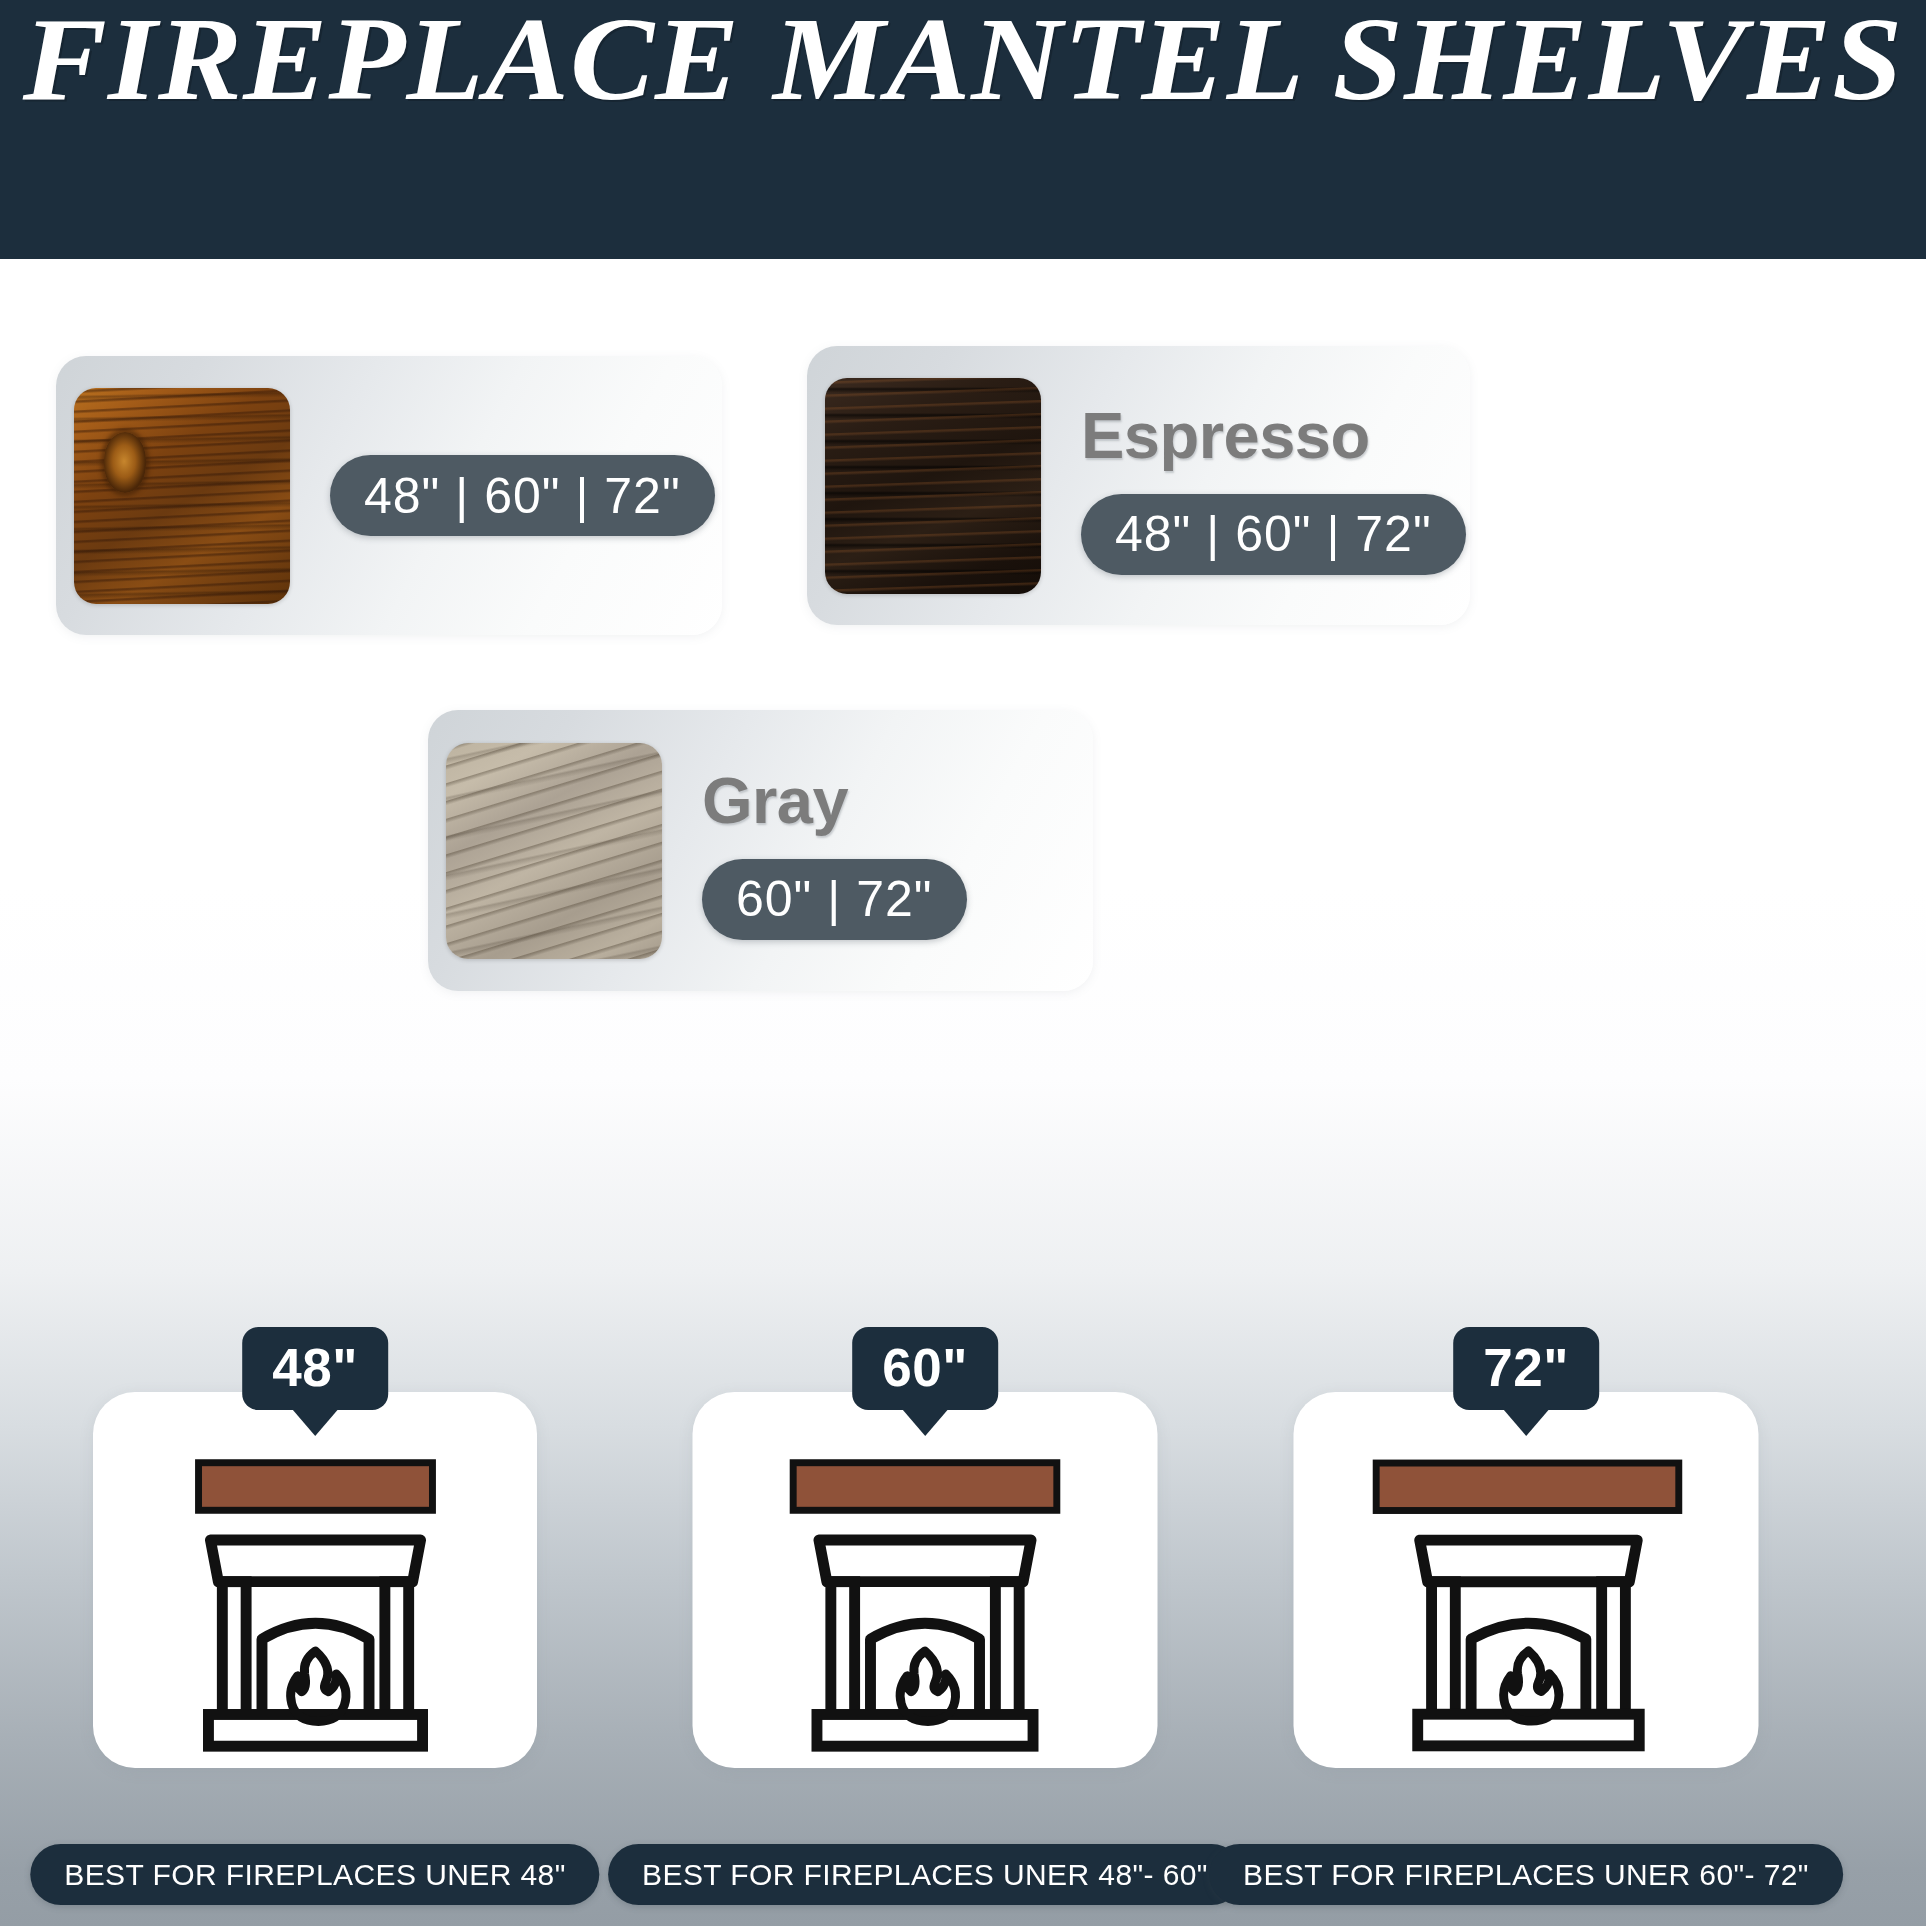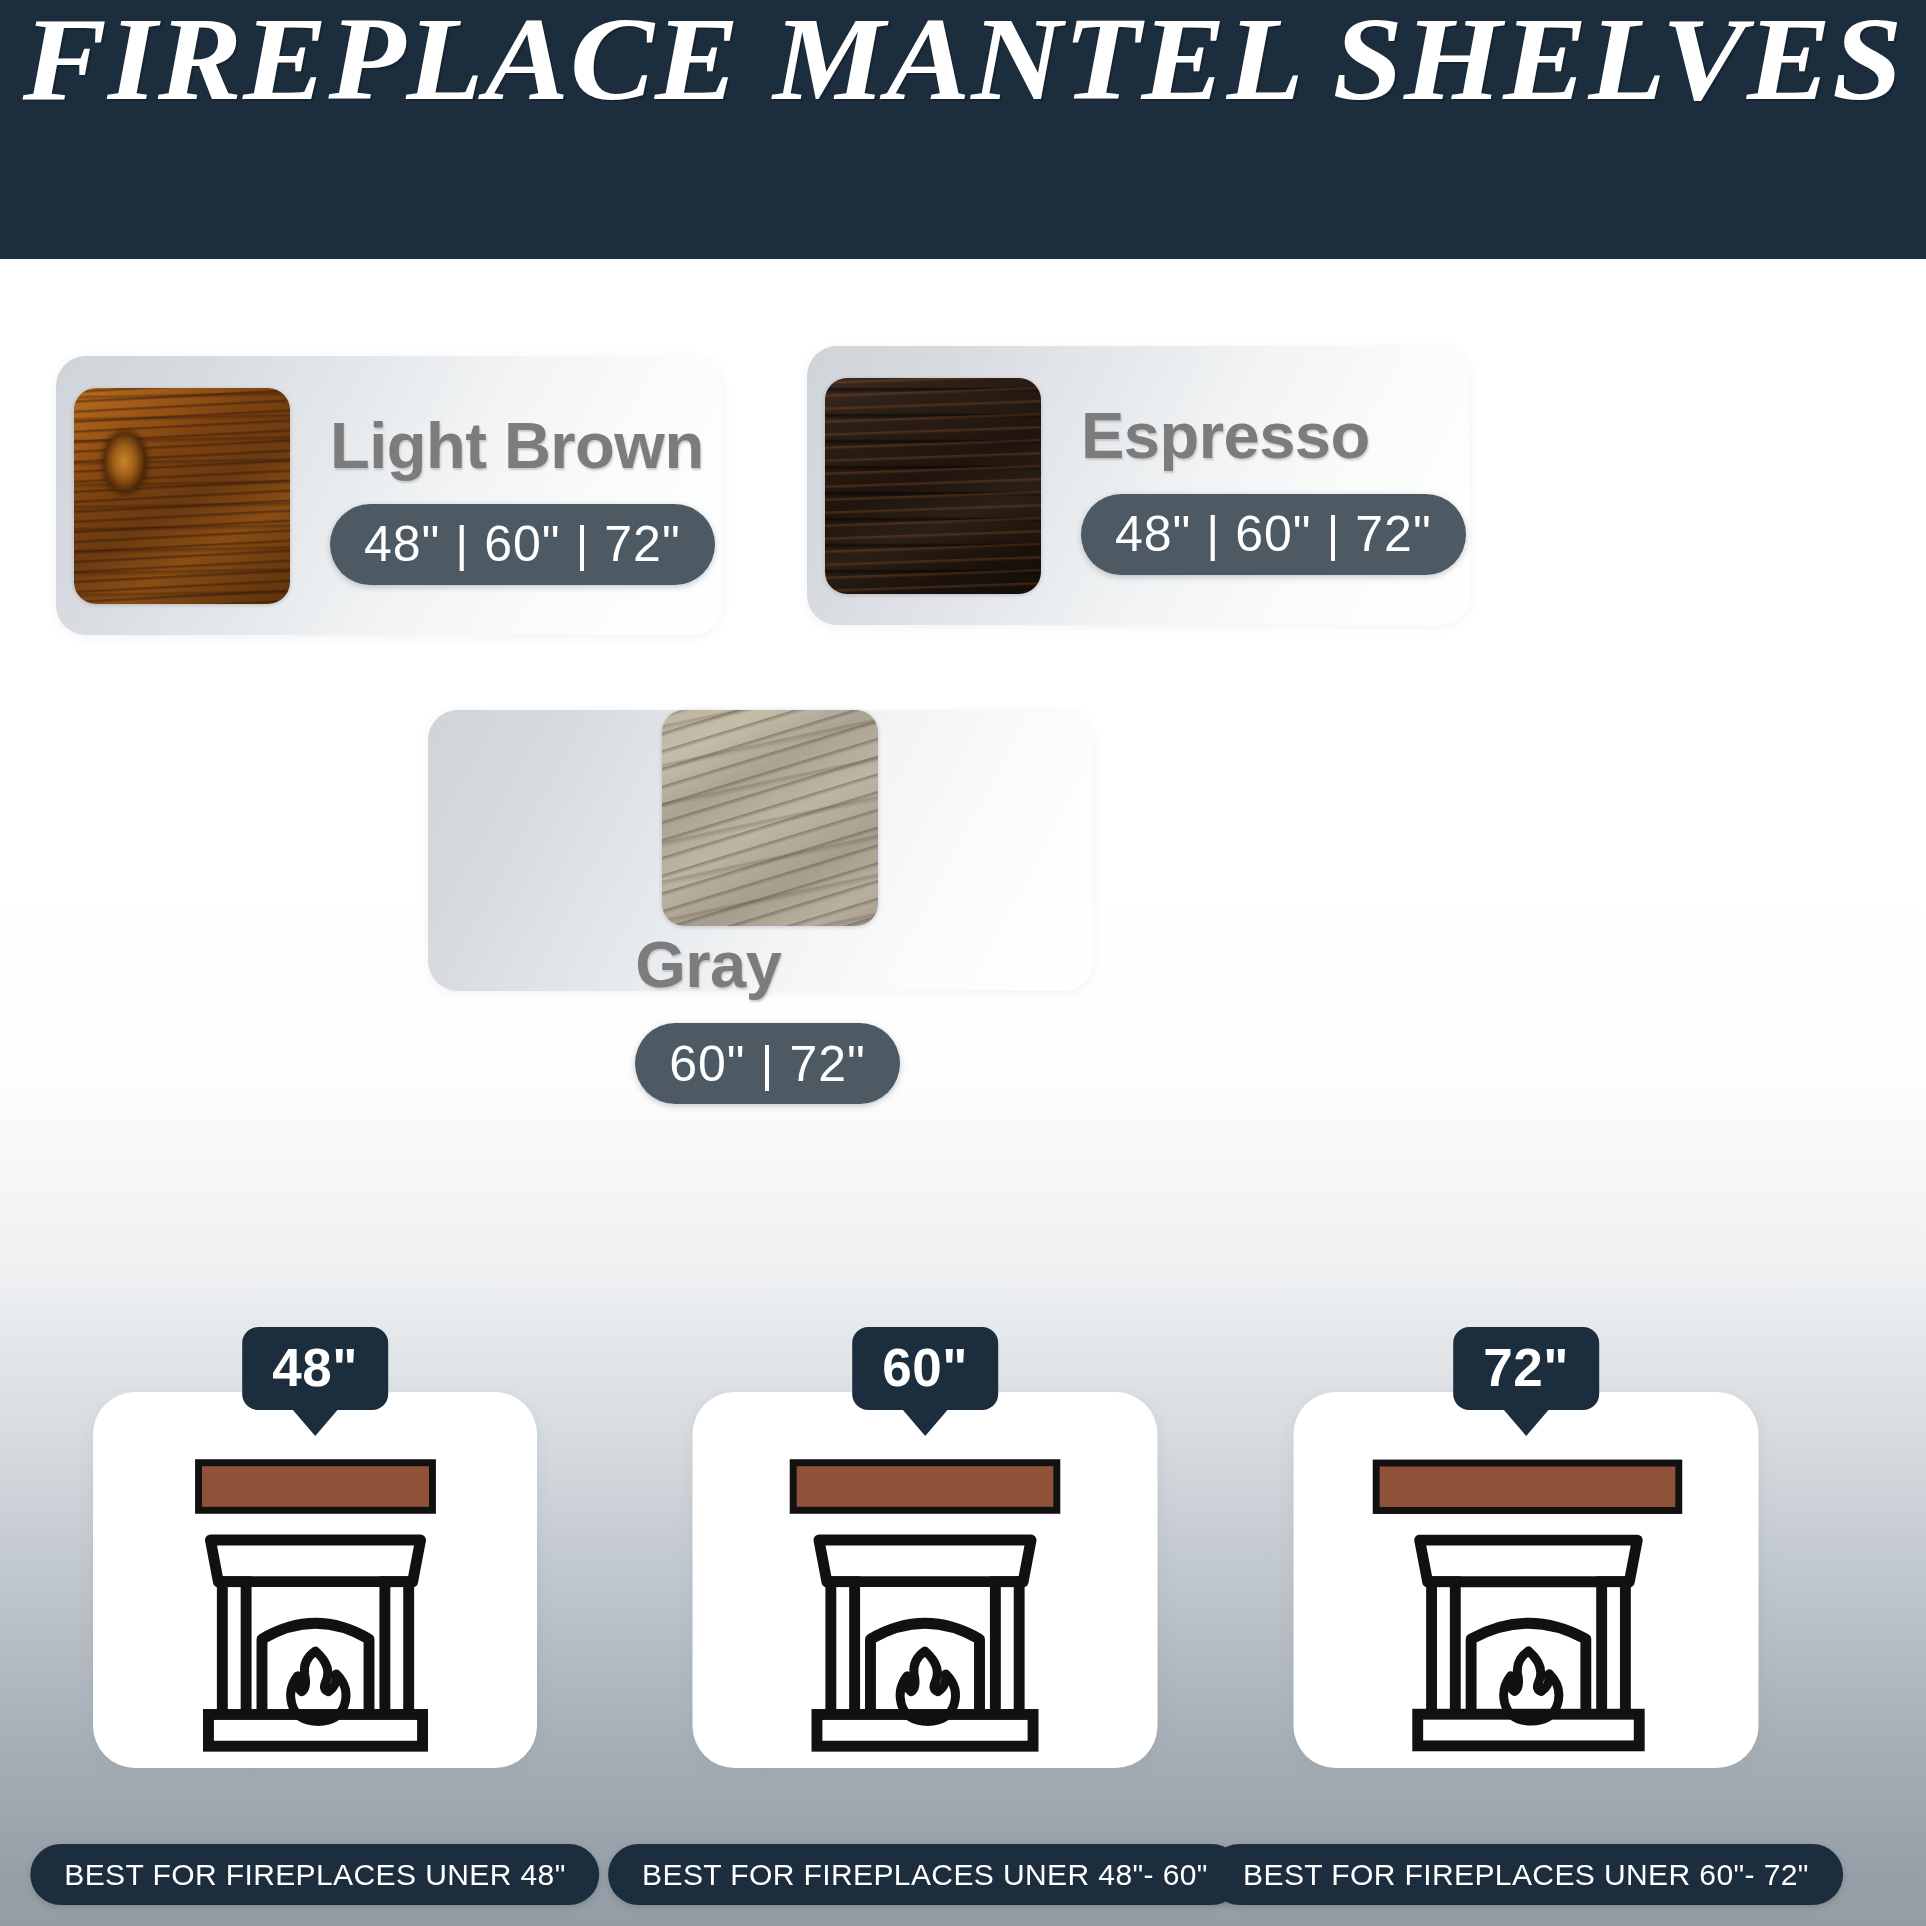--- a/index.html
+++ b/index.html
@@ -66,21 +66,21 @@
         #f2f4f5 58%,
         #fafbfb 76%,
         #ffffff 100%);
     display: flex;
     align-items: center;
     box-shadow: 0 2px 10px rgba(120,130,140,0.10);
   }
 
   #card-light-brown { left: 56px;  top: 97px;  width: 666px; height: 279px; }
   #card-espresso    { left: 807px; top: 87px;  width: 663px; height: 279px; }
-  #card-gray        { left: 428px; top: 451px; width: 665px; height: 281px; flex-direction: column; }
+  #card-gray        { left: 428px; top: 451px; width: 665px; height: 281px; }
 
   .swatch-thumb {
     width: 216px;
     height: 216px;
     border-radius: 22px;
     margin-left: 18px;
     flex: 0 0 auto;
     position: relative;
     overflow: hidden;
     box-shadow: 0 1px 4px rgba(0,0,0,0.18);
@@ -285,21 +285,20 @@
 
 <div class="header-banner">
   <div class="header-title">FIREPLACE MANTEL SHELVES</div>
 </div>
 
 <div class="swatch-zone">
 
   <div class="swatch-card" id="card-light-brown">
     <div class="swatch-thumb wood-lightbrown"></div>
     <div class="swatch-body">
-      <div class="swatch-name">Light Brown</div>
       <div class="size-pill">48"  |  60"  |  72"</div>
     </div>
   </div>
 
   <div class="swatch-card" id="card-espresso">
     <div class="swatch-thumb wood-espresso"></div>
     <div class="swatch-body">
       <div class="swatch-name">Espresso</div>
       <div class="size-pill">48"  |  60"  |  72"</div>
     </div>

